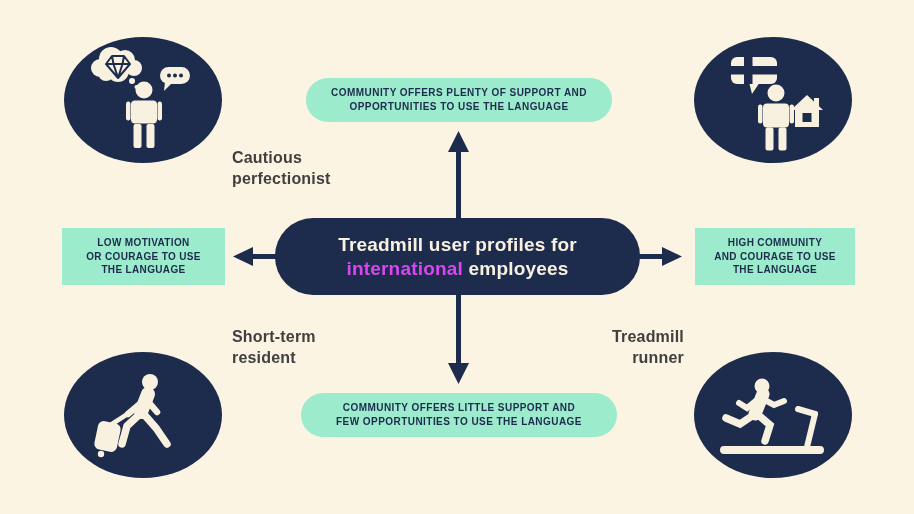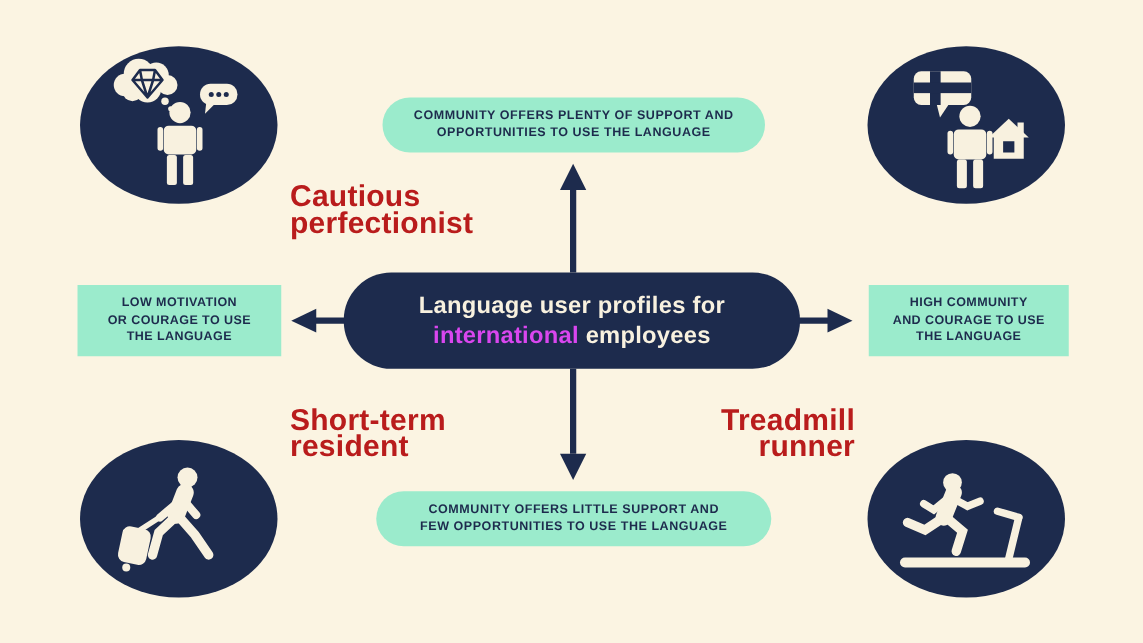--- a/index.html
+++ b/index.html
@@ -25,21 +25,21 @@
     position:absolute; left:275px; top:218px; width:365px; height:77px;
     background:#1D2B4D; border-radius:38px;
     display:flex; align-items:center; justify-content:center;
   }
   .title {
     color:#F8F1DF; font-weight:bold; font-size:19px; line-height:24px;
     text-align:center; letter-spacing:0.2px;
   }
   .title .accent { color:#d946ef; }
   .qlabel {
-    position:absolute; color:#b91c1c; font-weight:bold; font-size:24px;
+    position:absolute; color:#404040; font-weight:bold; font-size:16px;
     line-height:21px; white-space:pre-line; letter-spacing:0.2px;
   }
   .qlabel.right-align { text-align:right; }
   svg.overlay { position:absolute; left:0; top:0; pointer-events:none; }
 </style>
 </head>
 <body>
 
 <div class="stage">
 
@@ -162,21 +162,21 @@
 FEW OPPORTUNITIES TO USE THE LANGUAGE</div>
   <div class="mint rect" style="left:62px; top:228px; width:163px; height:57px;">LOW MOTIVATION
 OR COURAGE TO USE
 THE LANGUAGE</div>
   <div class="mint rect" style="left:695px; top:228px; width:160px; height:57px;">HIGH COMMUNITY
 AND COURAGE TO USE
 THE LANGUAGE</div>
 
   <div class="center-box">
     <div class="title">
-      <span>Language user profiles for</span><br>
+      <span>Treadmill user profiles for</span><br>
       <span class="accent">international</span>
       <span>employees</span>
     </div>
   </div>
 
   <div class="qlabel" style="left:232px; top:147px;">Cautious
 perfectionist</div>
   <div class="qlabel" style="left:232px; top:326px;">Short-term
 resident</div>
   <div class="qlabel right-align" style="left:560px; top:326px; width:124px;">Treadmill

